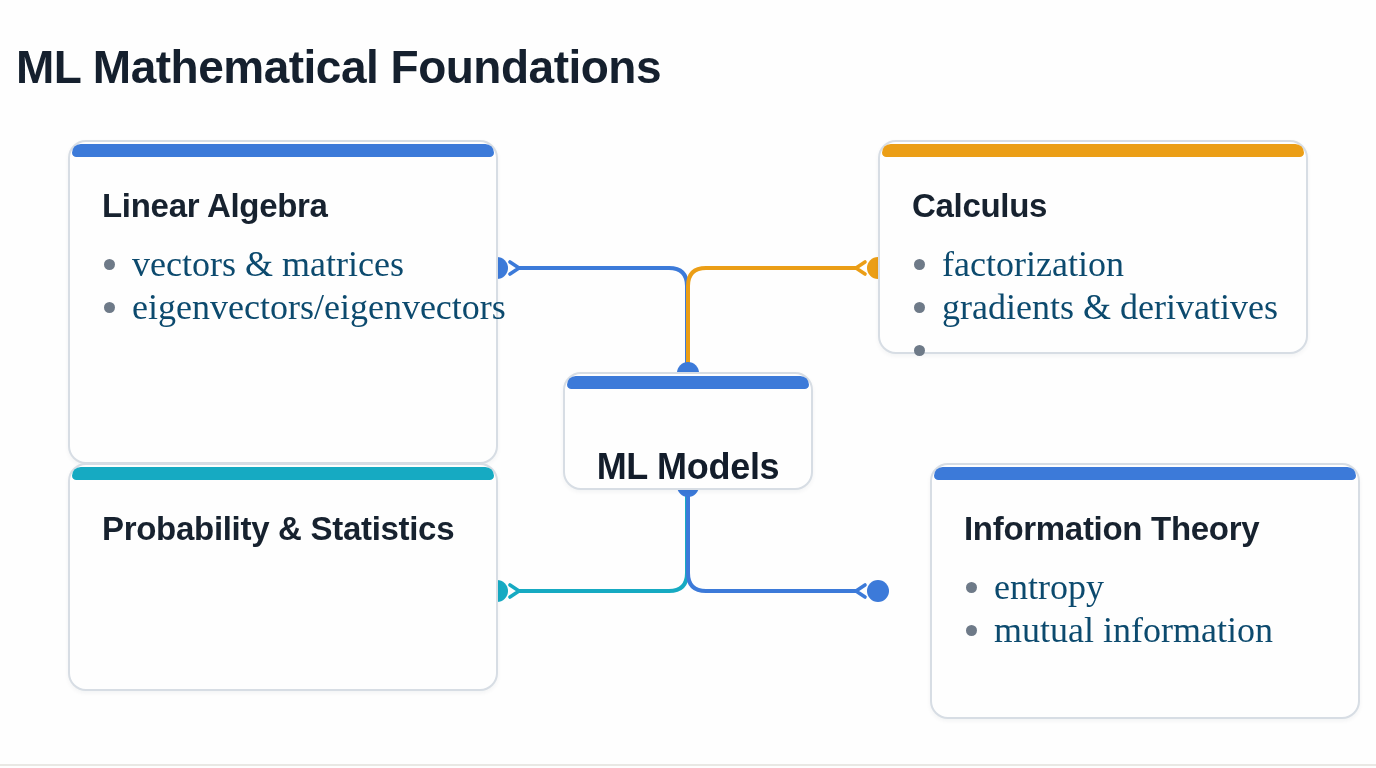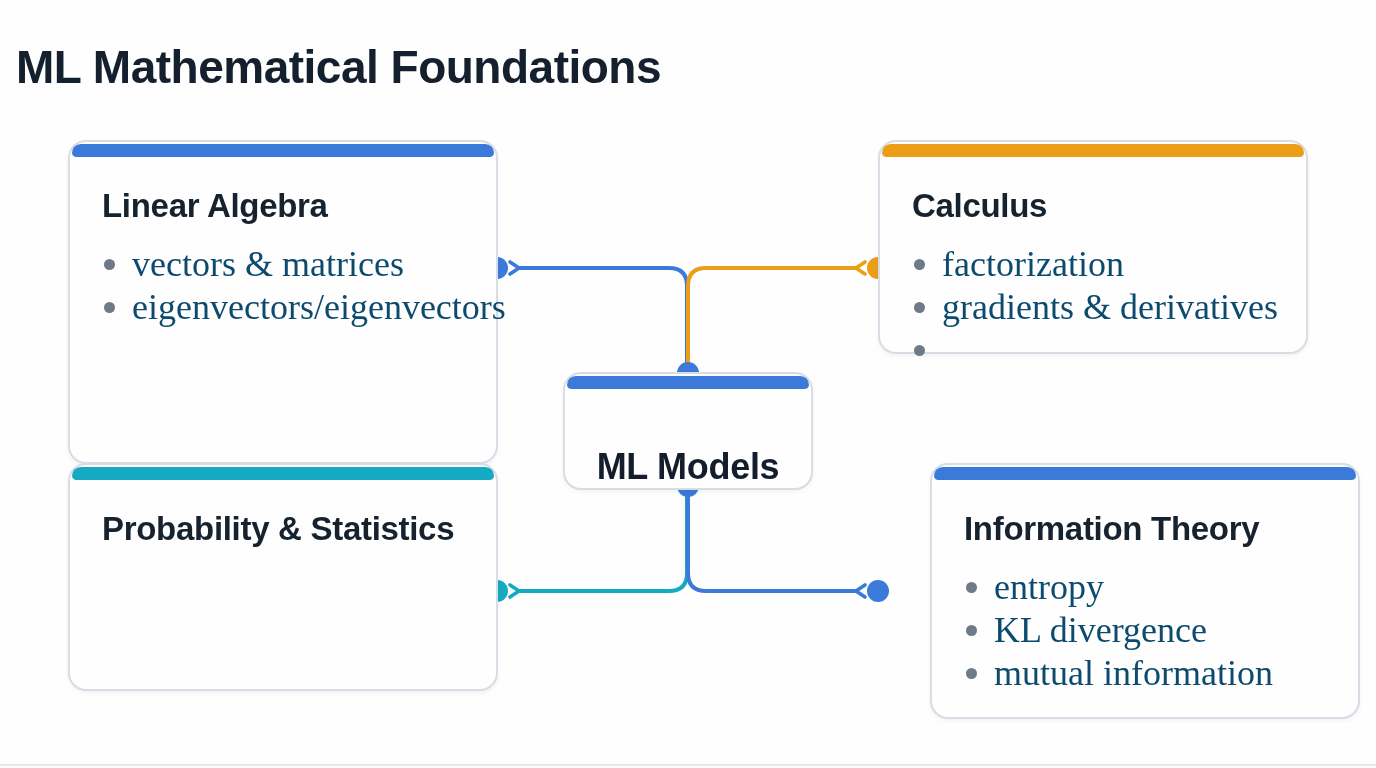--- a/index.html
+++ b/index.html
@@ -160,19 +160,18 @@
   <div class="card card-probability">
     <div class="cap" style="background: rgb(22, 170, 194);"></div>
     <div class="card-title">Probability &amp; Statistics</div>
   </div>
 
   <div class="card card-information-theory">
     <div class="cap" style="background: rgb(60, 122, 217);"></div>
     <div class="card-title">Information Theory</div>
     <ul>
       <li><span class="marker"></span><span>entropy</span></li>
-      <li><span class="marker"></span><span>KL divergence</span></li>
       <li><span class="marker"></span><span>mutual information</span></li>
     </ul>
   </div>
 
   <div class="bottom-hairline"></div>
 </div>
 
 </body></html>

